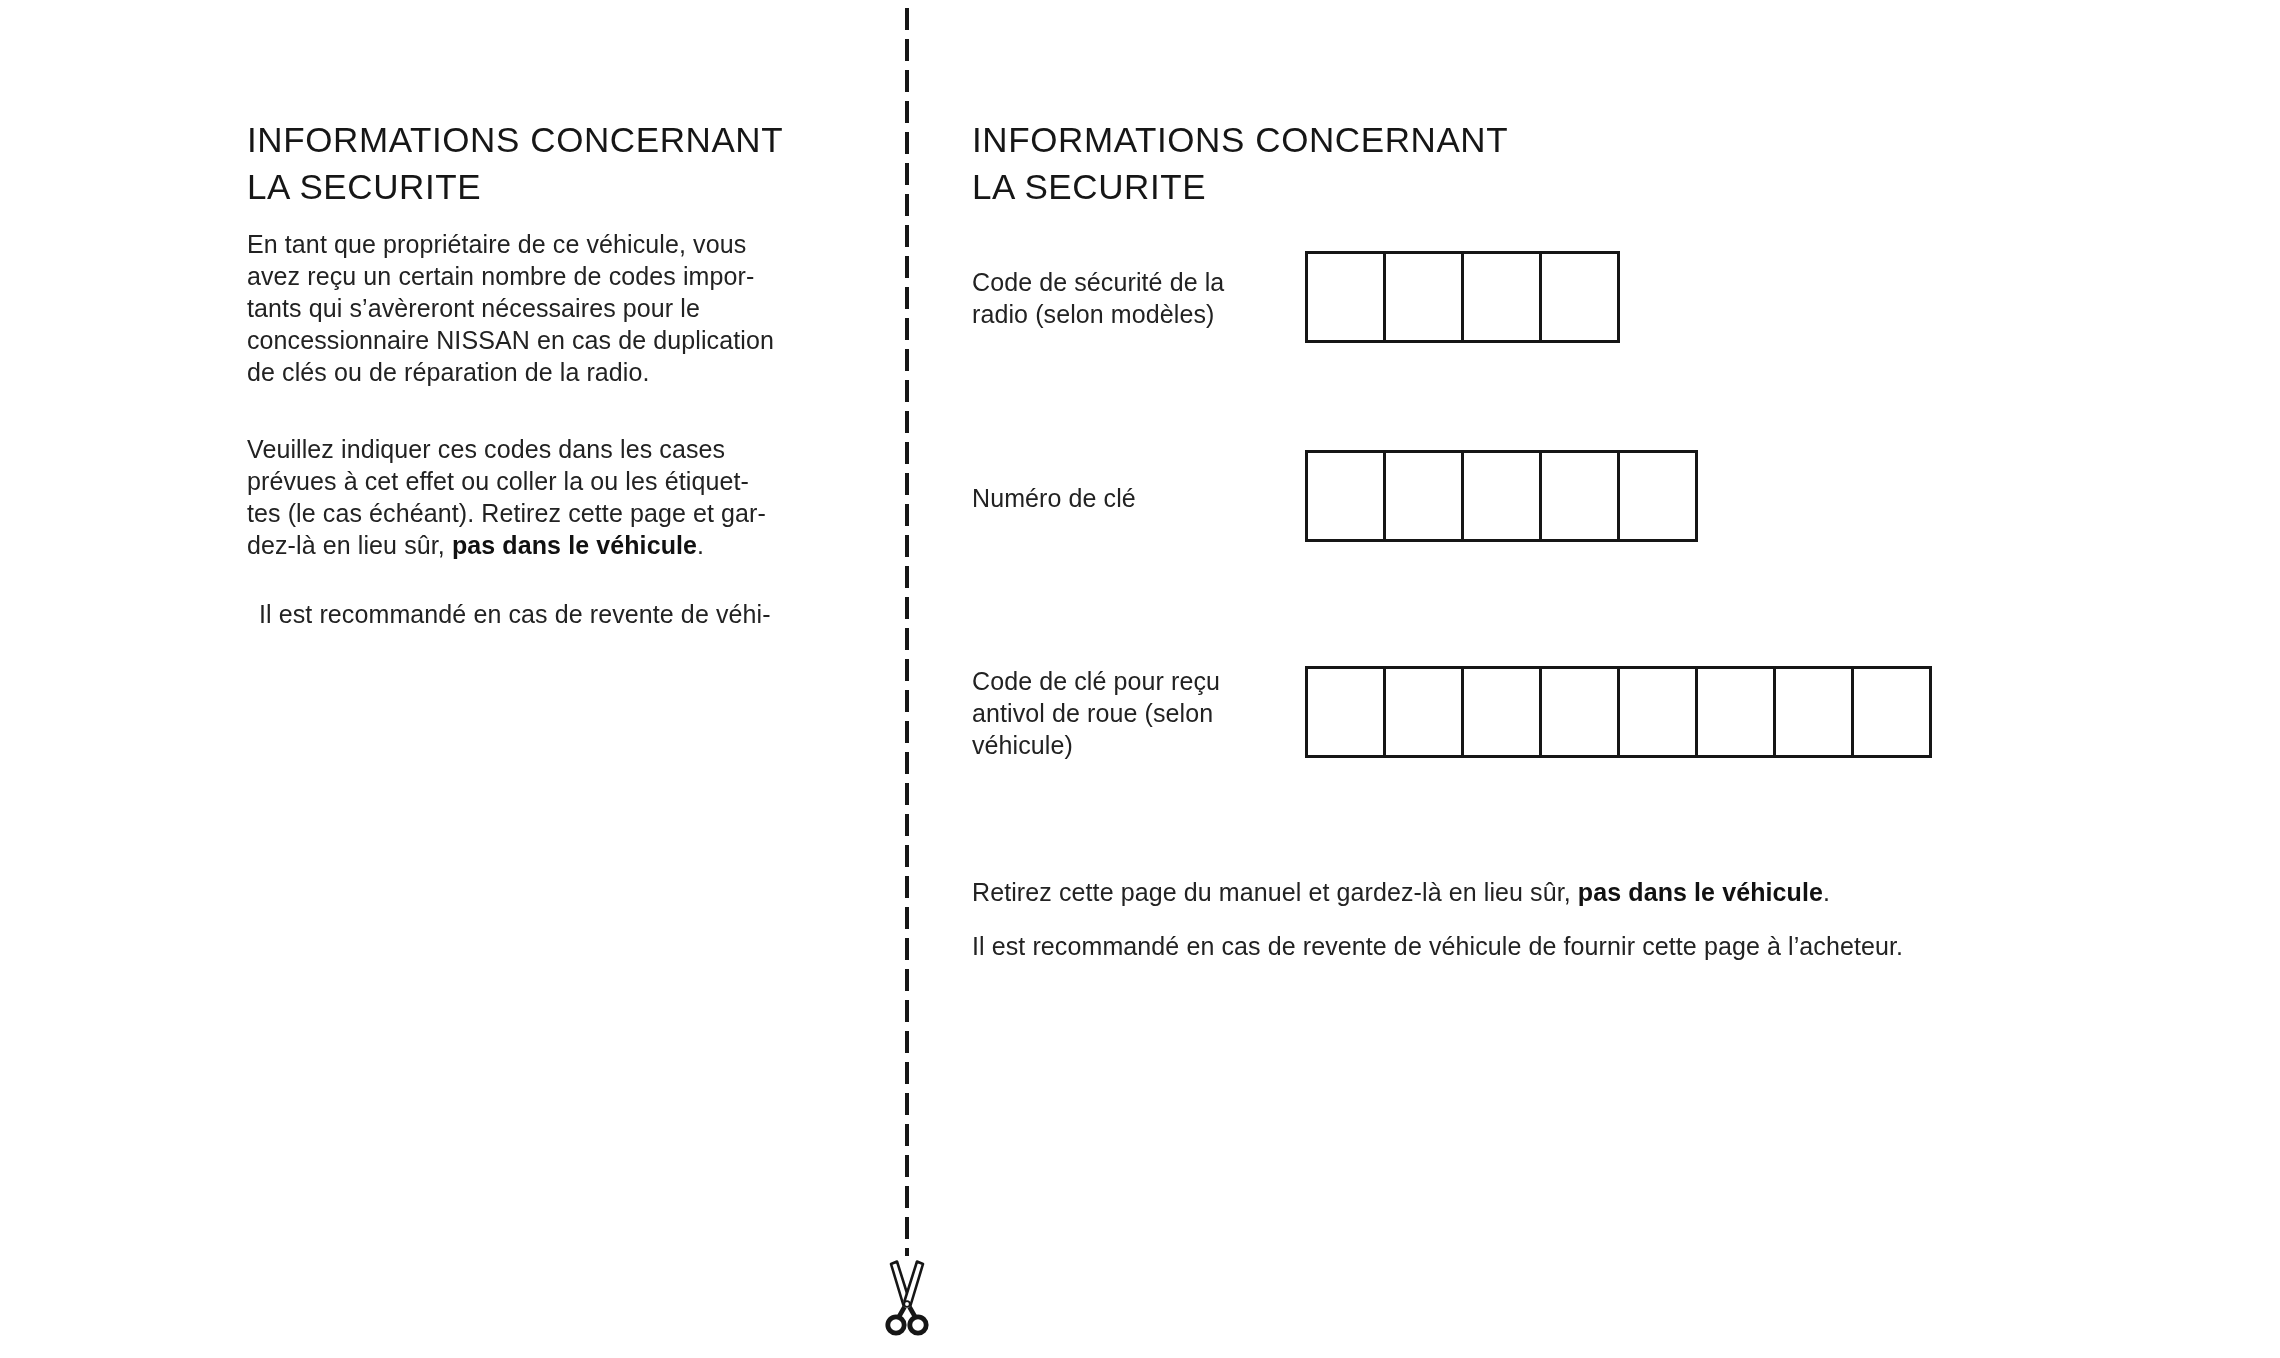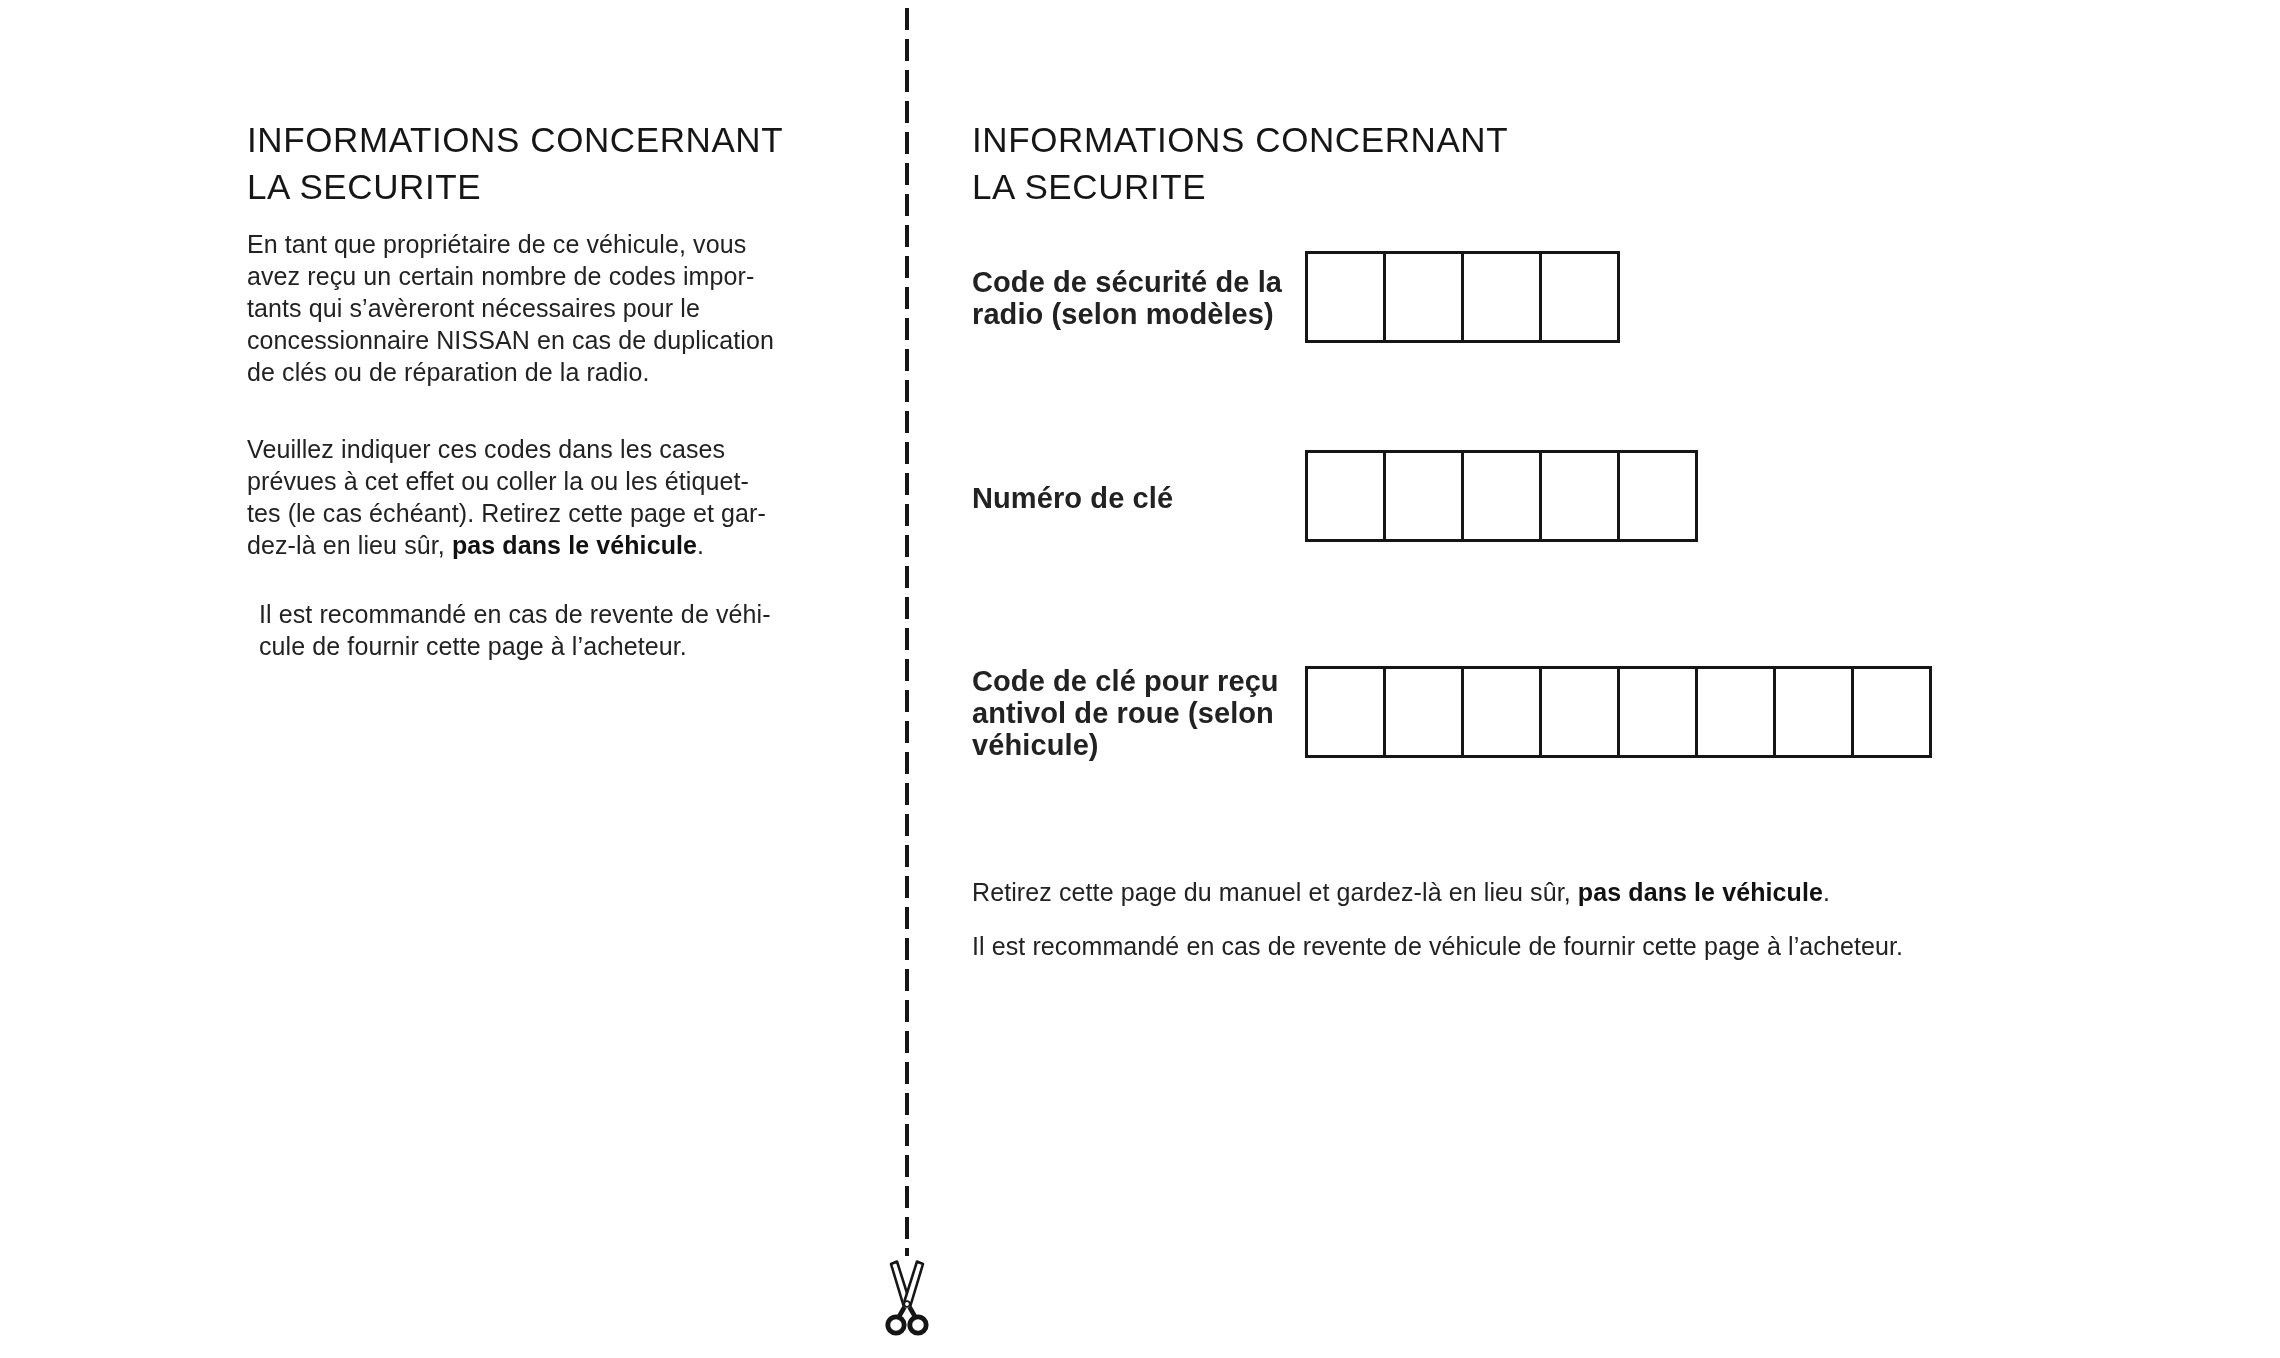--- a/index.html
+++ b/index.html
@@ -24,26 +24,25 @@
   .body-text {
     font-size: 25px;
     line-height: 32px;
     letter-spacing: 0.1px;
     font-weight: 400;
     color: #222222;
     white-space: nowrap;
   }
   .body-text .bold { font-weight: 700; color: #111111; }
   .label-text {
-    font-size: 29px;
+    font-size: 25px;
     line-height: 32px;
     letter-spacing: 0.1px;
     color: #222222;
     white-space: nowrap;
-    font-weight: bold;
   }
   .cut-line {
     left: 905px;
     top: 8px;
     width: 4px;
     height: 1248px;
     background: repeating-linear-gradient(
       180deg,
       #161616 0px, #161616 22px,
       transparent 22px, transparent 31px
@@ -82,21 +81,20 @@
 
   <div class="abs body-text" style="left:247px; top:433px;">
     <div>Veuillez indiquer ces codes dans les cases</div>
     <div>prévues à cet effet ou coller la ou les étiquet-</div>
     <div>tes (le cas échéant). Retirez cette page et gar-</div>
     <div><span>dez-là en lieu sûr, </span><span class="bold">pas dans le véhicule</span><span>.</span></div>
   </div>
 
   <div class="abs body-text" style="left:247px; top:598px;margin-left:12px;">
     <div>Il est recommandé en cas de revente de véhi-</div>
-    <div>cule de fournir cette page à l’acheteur.</div>
   </div>
 
   <div class="abs cut-line"></div>
   <div class="abs scissors">
     <svg width="52" height="80" viewBox="0 0 52 80" fill="none" xmlns="http://www.w3.org/2000/svg">
       <path d="M10,4 L16,1.5 L28.5,41 L22.5,45.5 Z" fill="#ffffff" stroke="#161616" stroke-width="2.6" stroke-linejoin="round"></path>
       <path d="M42,4 L36,1.5 L23.5,41 L29.5,45.5 Z" fill="#ffffff" stroke="#161616" stroke-width="2.6" stroke-linejoin="round"></path>
       <line x1="23.5" y1="47" x2="17.5" y2="57.5" stroke="#161616" stroke-width="4.6"></line>
       <line x1="28.5" y1="47" x2="34.5" y2="57.5" stroke="#161616" stroke-width="4.6"></line>
       <circle cx="15" cy="65" r="8.2" stroke="#161616" stroke-width="4.8" fill="#ffffff"></circle>

